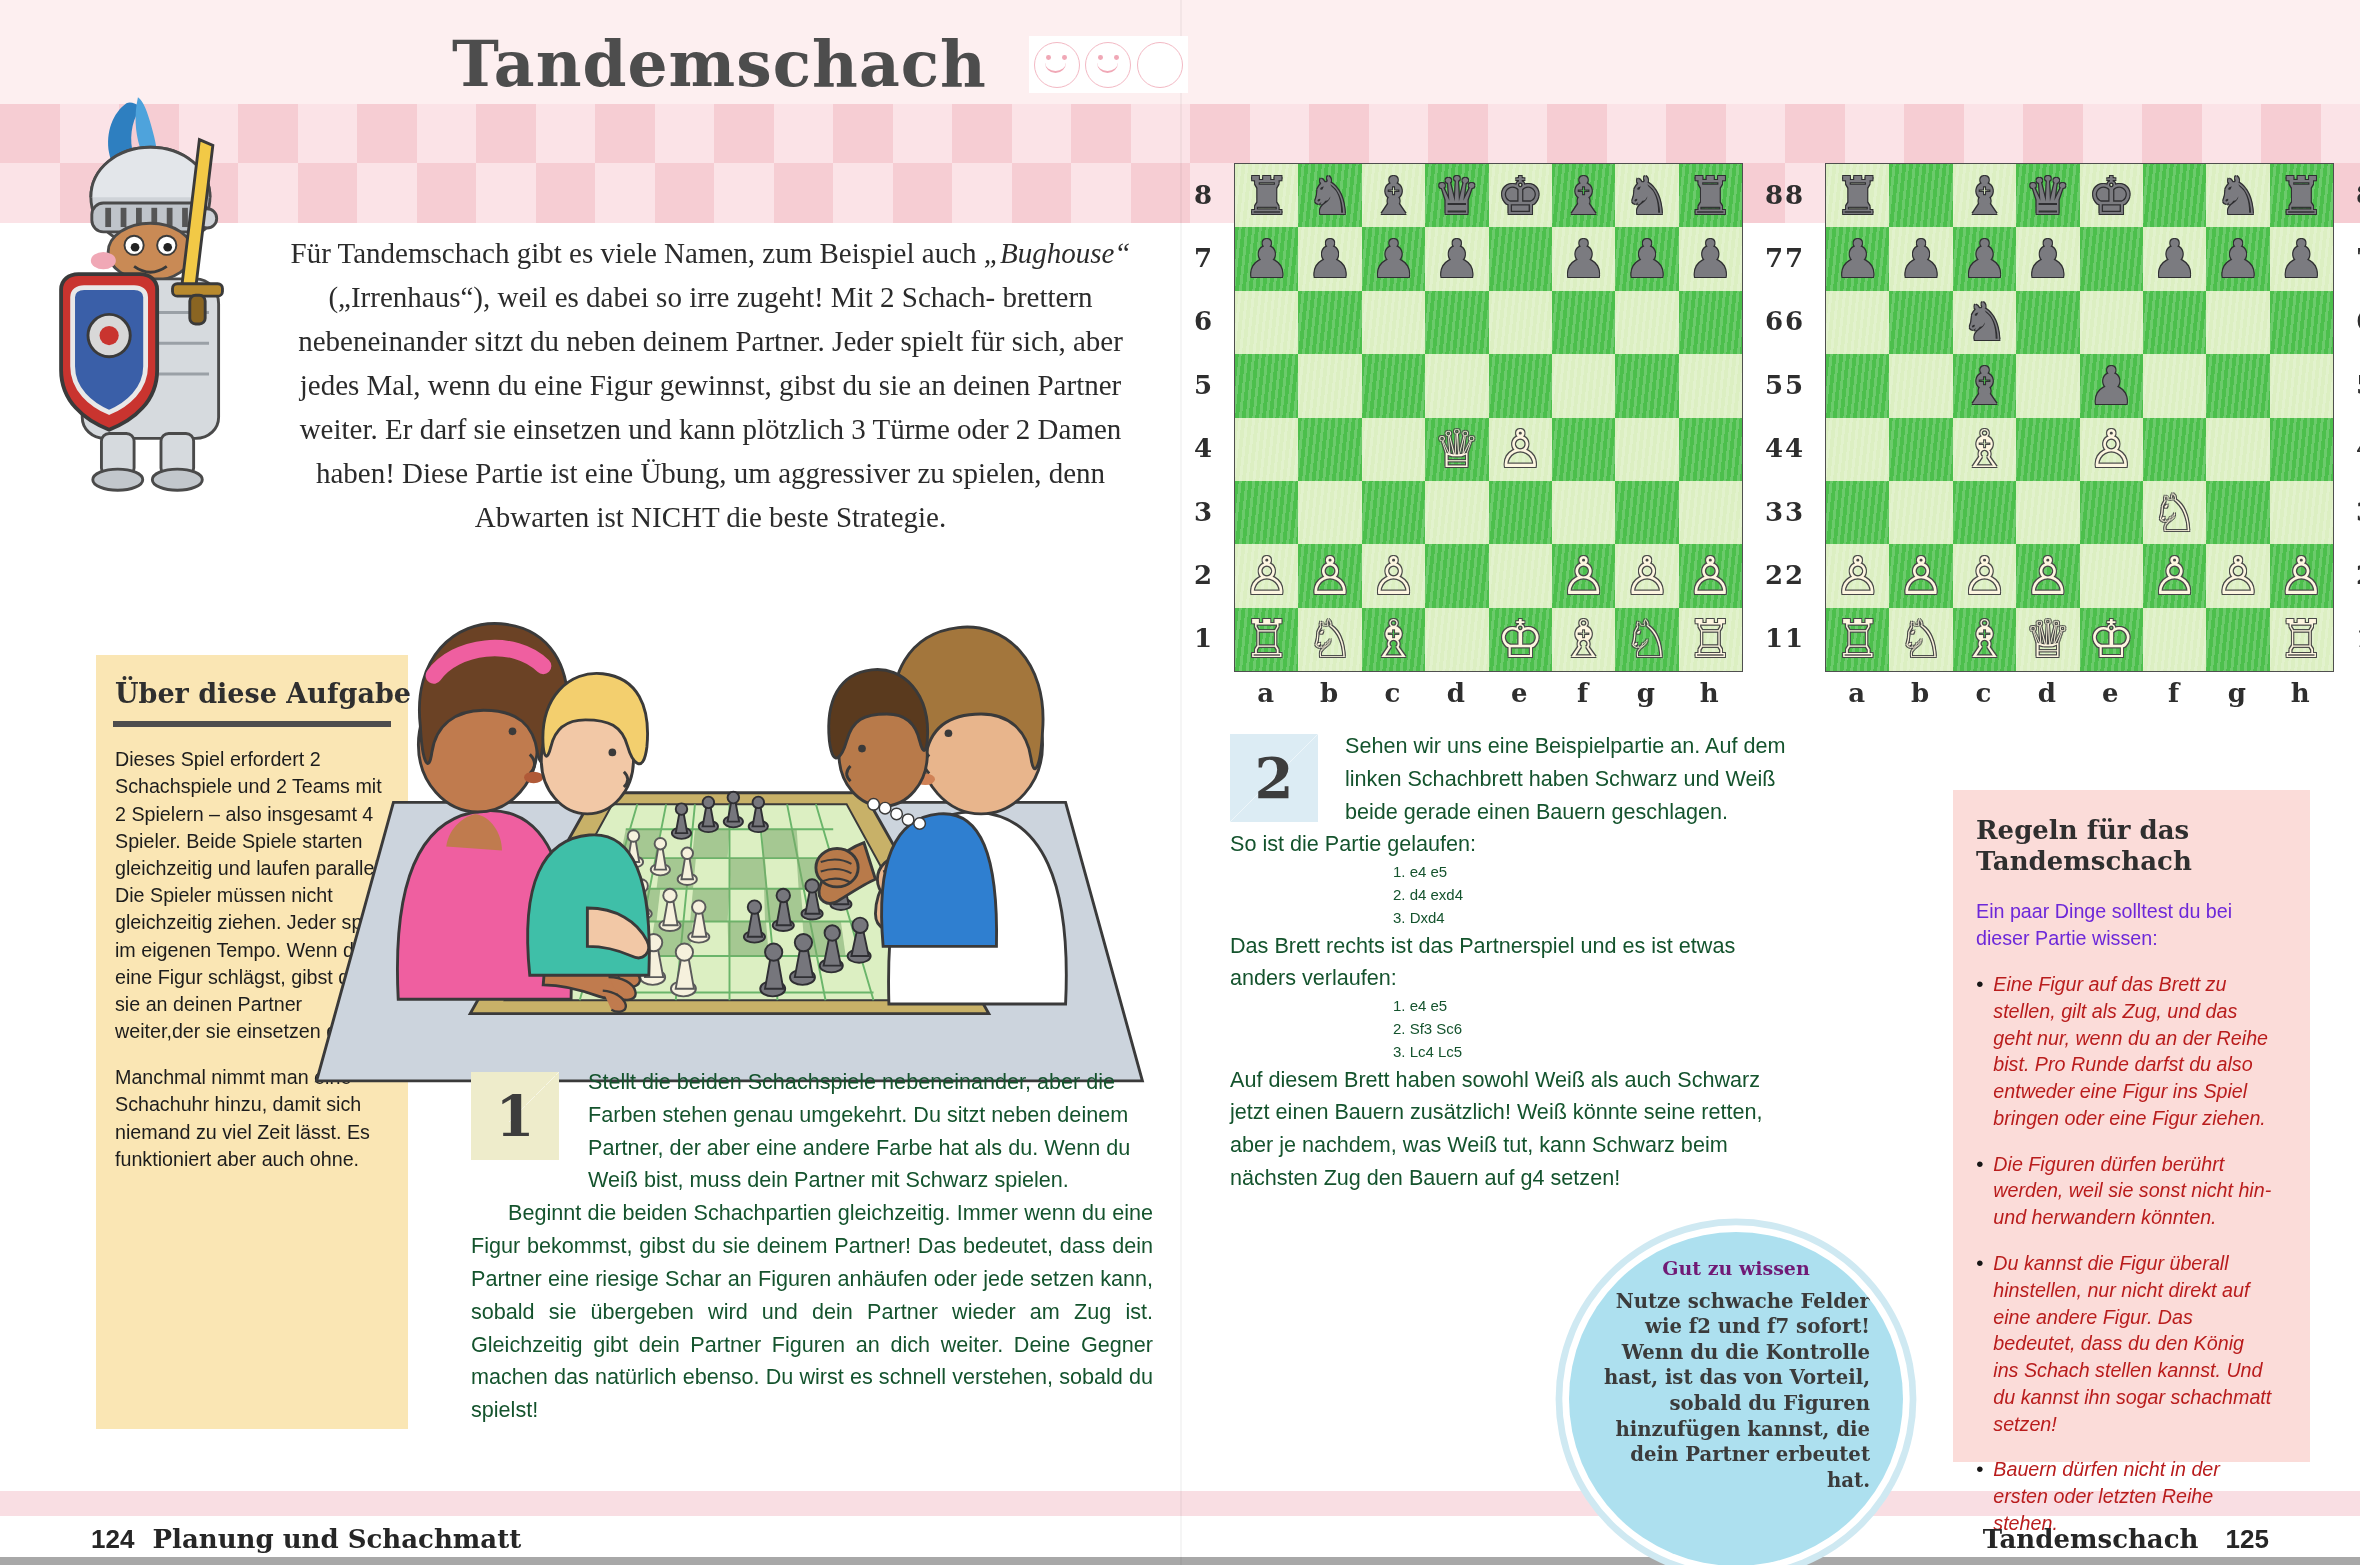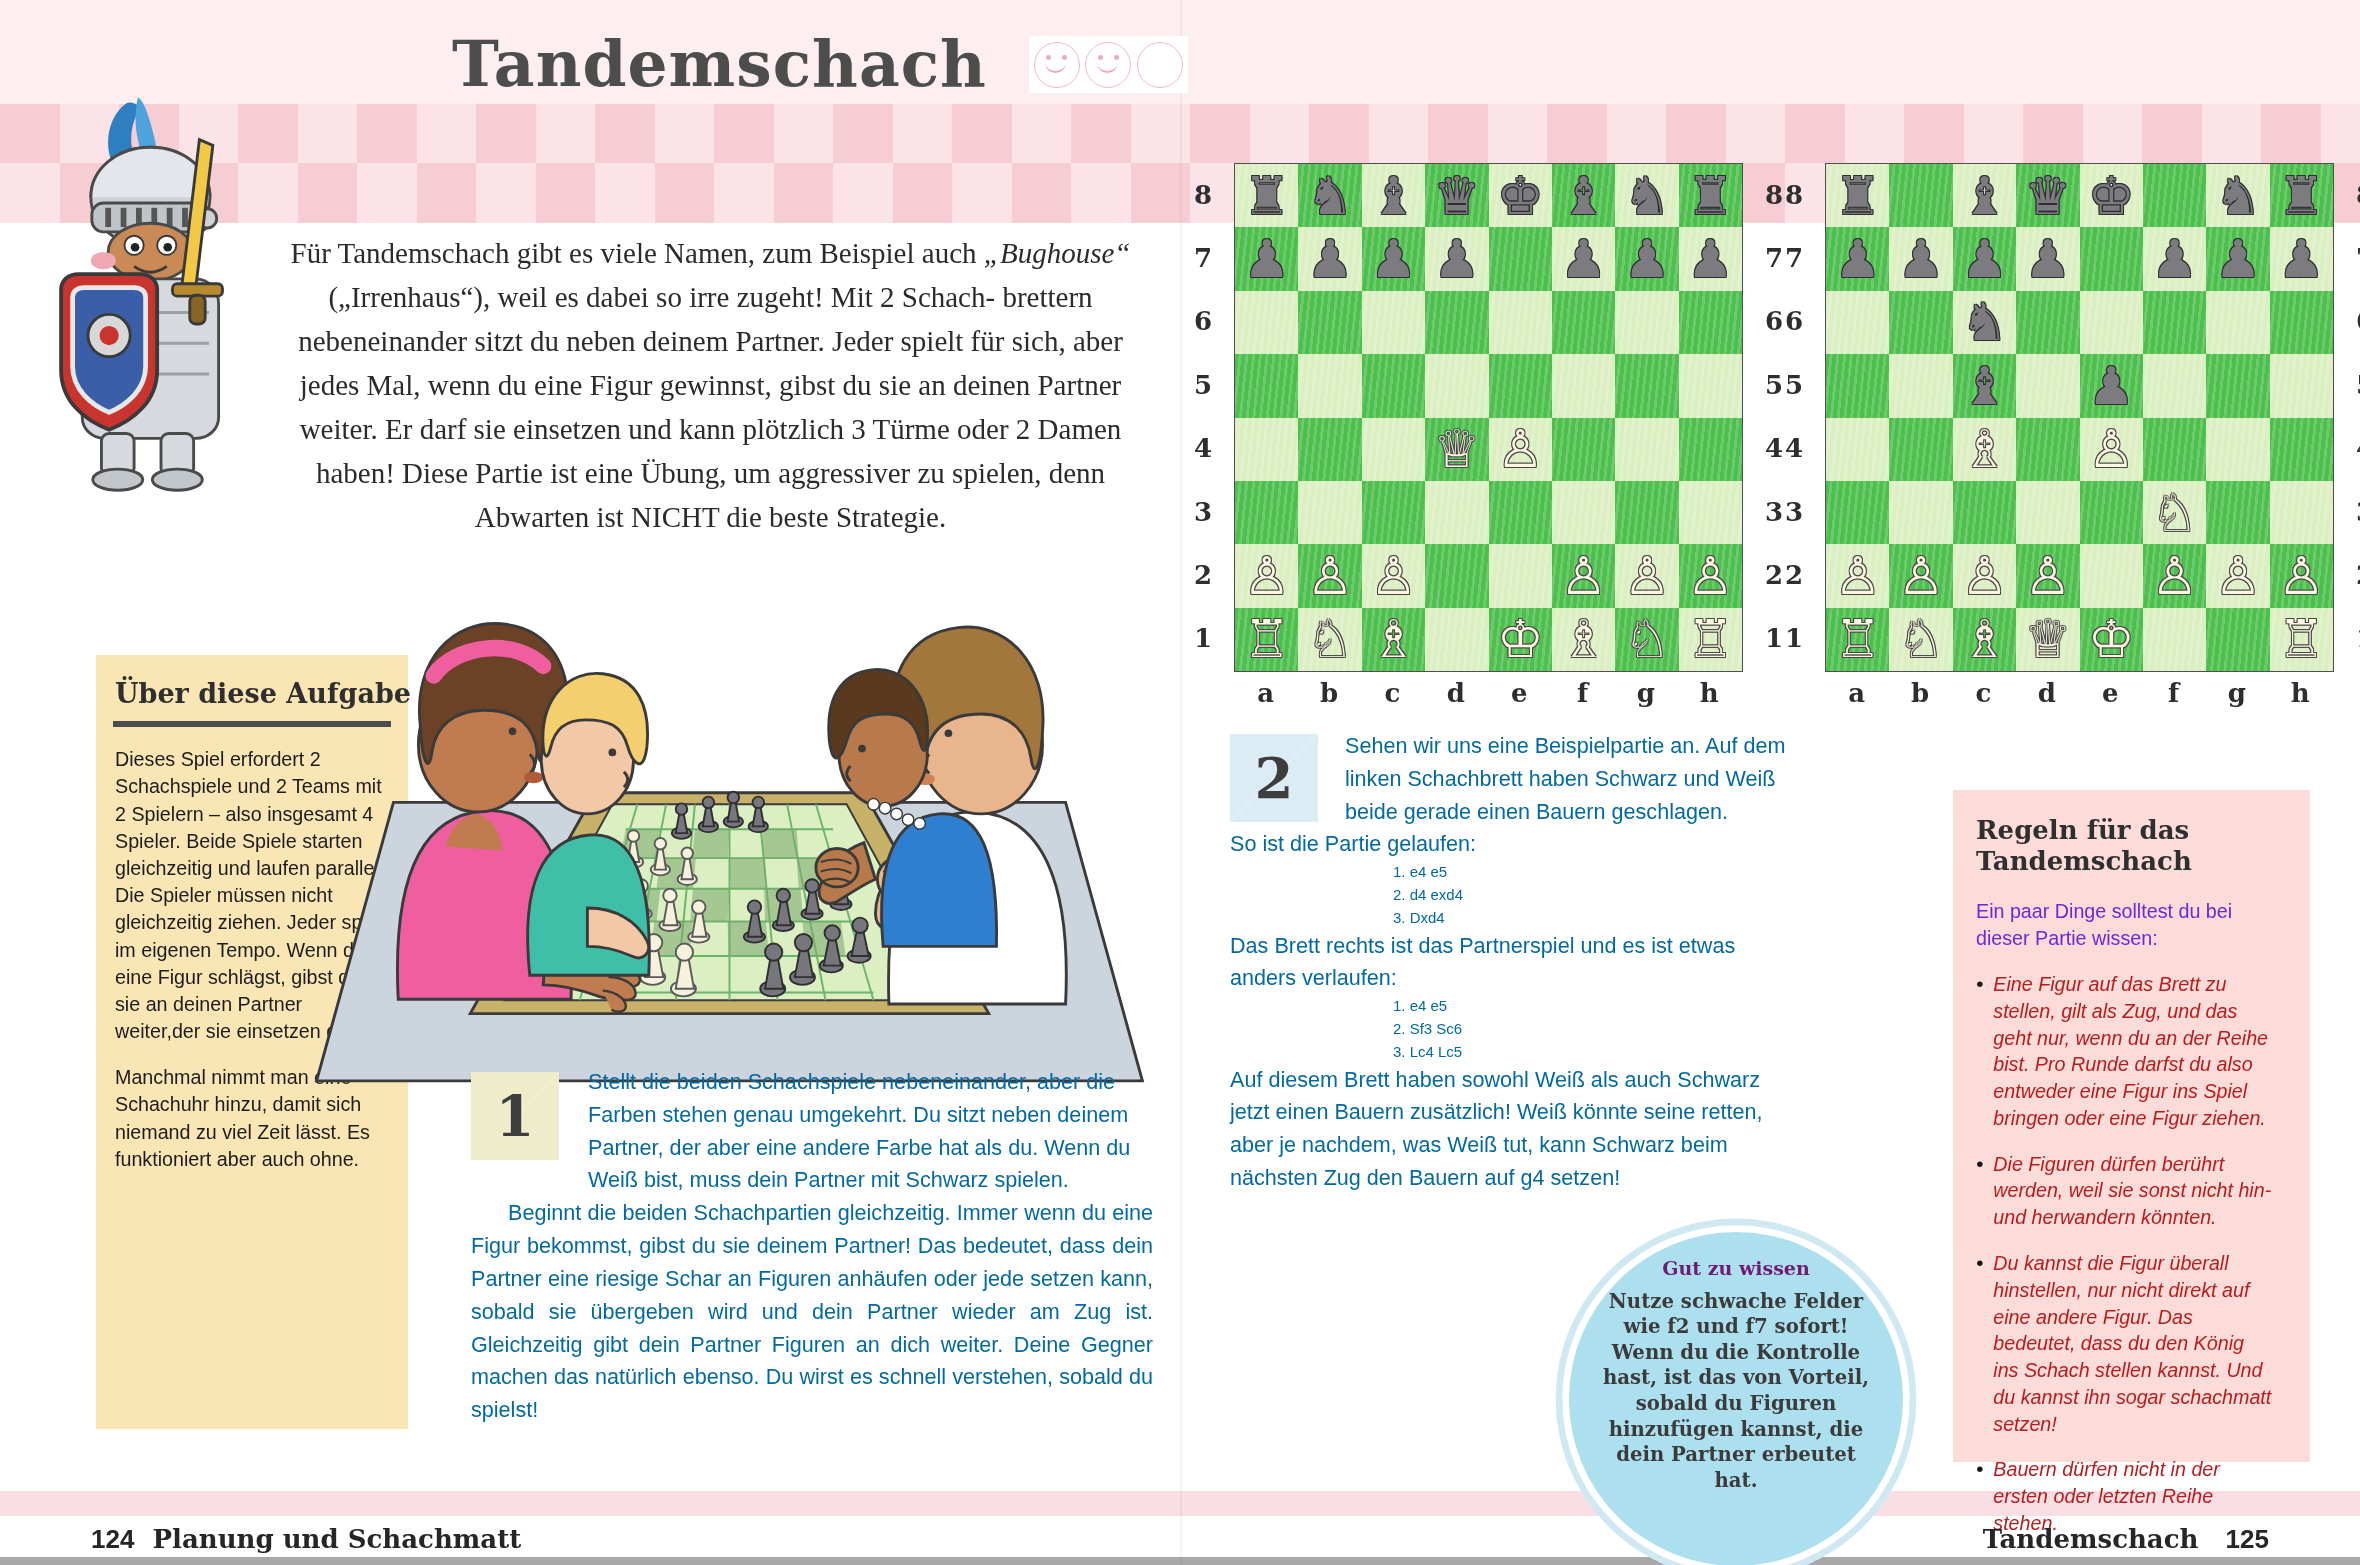--- a/index.html
+++ b/index.html
@@ -99,21 +99,21 @@
       linear-gradient(135deg,#eeeccb 0 50%,transparent 50%),
       linear-gradient(-45deg,#eeeccb 0 50%,transparent 50%);
     background-color:#f7f6e6;
   }
   .step-num.blue{
     background:
       linear-gradient(135deg,#dcecf4 0 50%,transparent 50%),
       linear-gradient(-45deg,#dcecf4 0 50%,transparent 50%);
     background-color:#eef6fa;
   }
-  .step-body{font-size:21.6px;line-height:1.52;color:#0369a1;text-align:justify;}
+  .step-body{font-size:21.6px;line-height:1.52;color:#14532d;text-align:justify;}
 
   #step1{left:471px;top:1066px;width:682px;}
   #step1 .step-num{left:0;top:5.8px;}
   #step1 .p1{margin:0 0 0 117px;text-align:left;}
   #step1 .p2{margin:0;text-indent:37px;}
 
   #step2{left:1230px;top:730px;width:567px;}
   #step2 .step-num{left:0;top:3.8px;}
   #step2 .p1{margin:0 0 0 115px;text-align:left;}
   #step2 .moves{margin:0 0 0 163px;list-style:none;padding:0;}
@@ -161,21 +161,21 @@
     border-radius:50%;background:#ade0ef;
     box-shadow:0 0 0 6.7px #ffffff,0 0 0 13.4px #cfe9f2;
     z-index:9;display:flex;flex-direction:column;align-items:center;
     padding-top:25px;box-sizing:border-box;overflow:hidden;
   }
   .gutcircle h4{
     margin:0 0 9.6px 0;font-family:"DejaVu Serif", serif;
     font-size:19px;font-weight:700;color:#701a75;text-align:right;
   }
   .gutcircle p{
-    margin:0;padding:0 33px;text-align:center;
+    margin:0;padding:0 33px;text-align:right;
     font-family:"DejaVu Serif", serif;
     font-size:19.7px;font-weight:700;line-height:1.3;color:#3b3b3b;
   }
 
   
   .rules-box{
     position:absolute;left:1953px;top:790px;width:357px;height:672px;
     background:#fbdcd9;z-index:4;padding:25px 36px 0 23px;box-sizing:border-box;
   }
   .rules-box h3{

